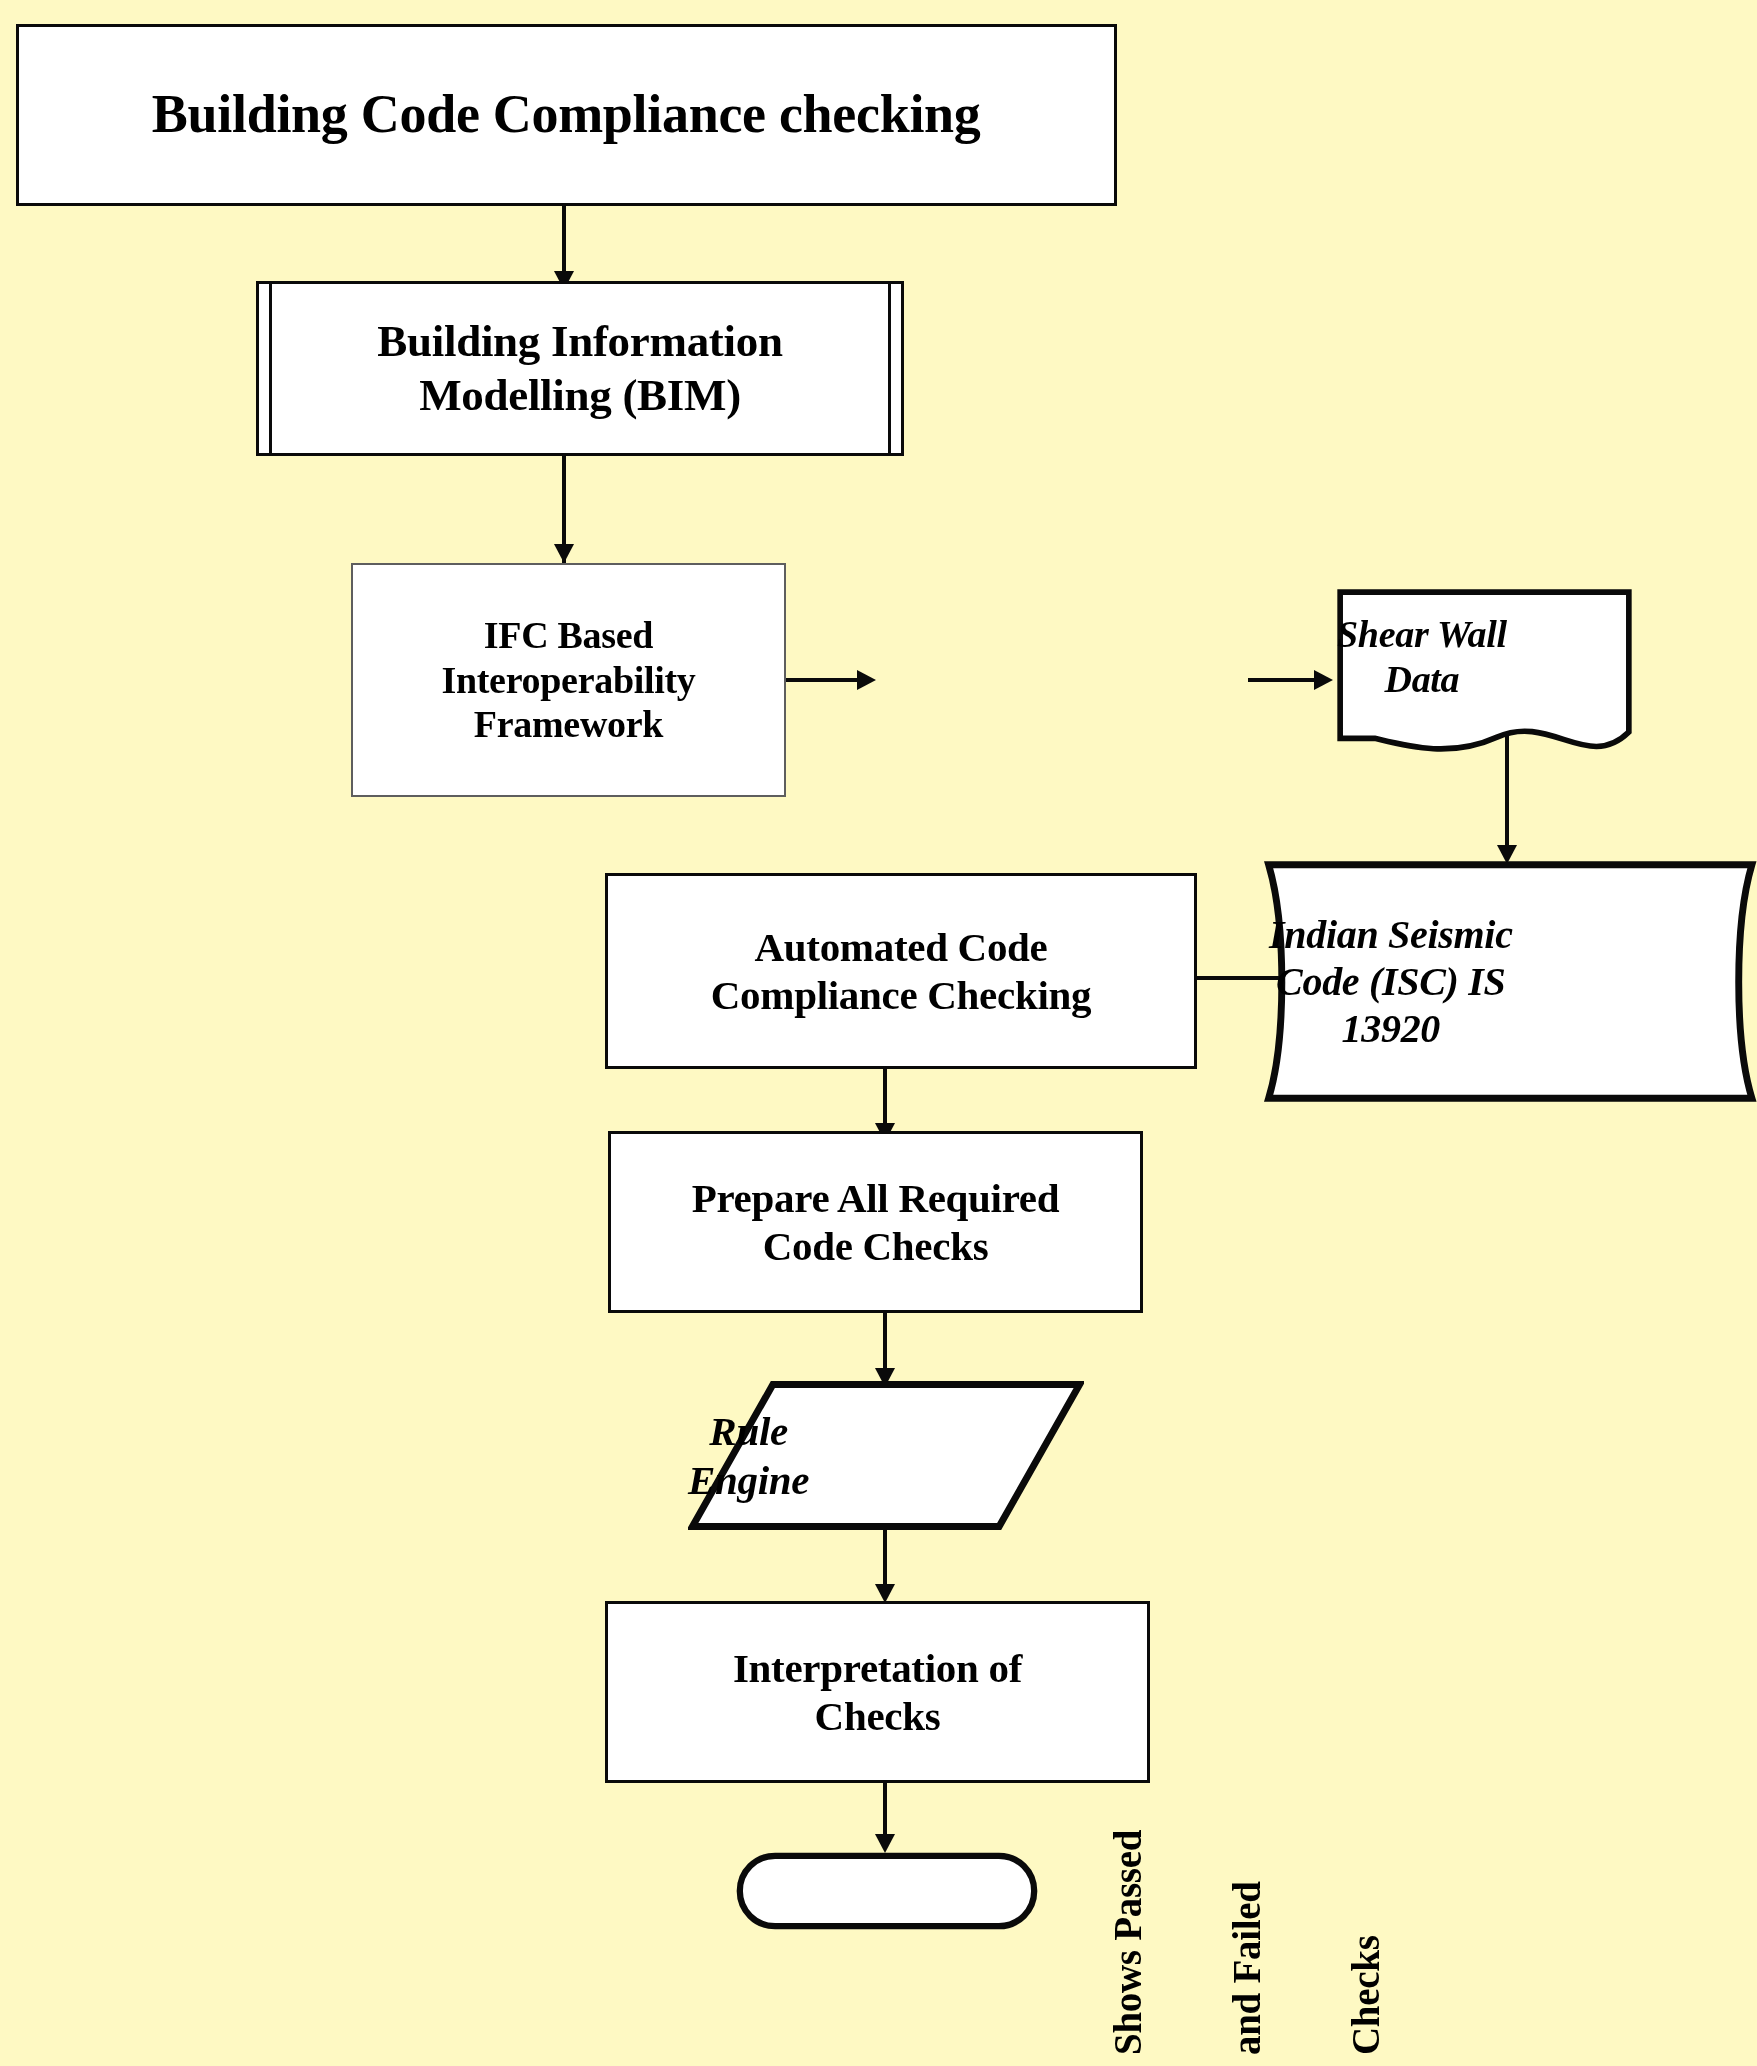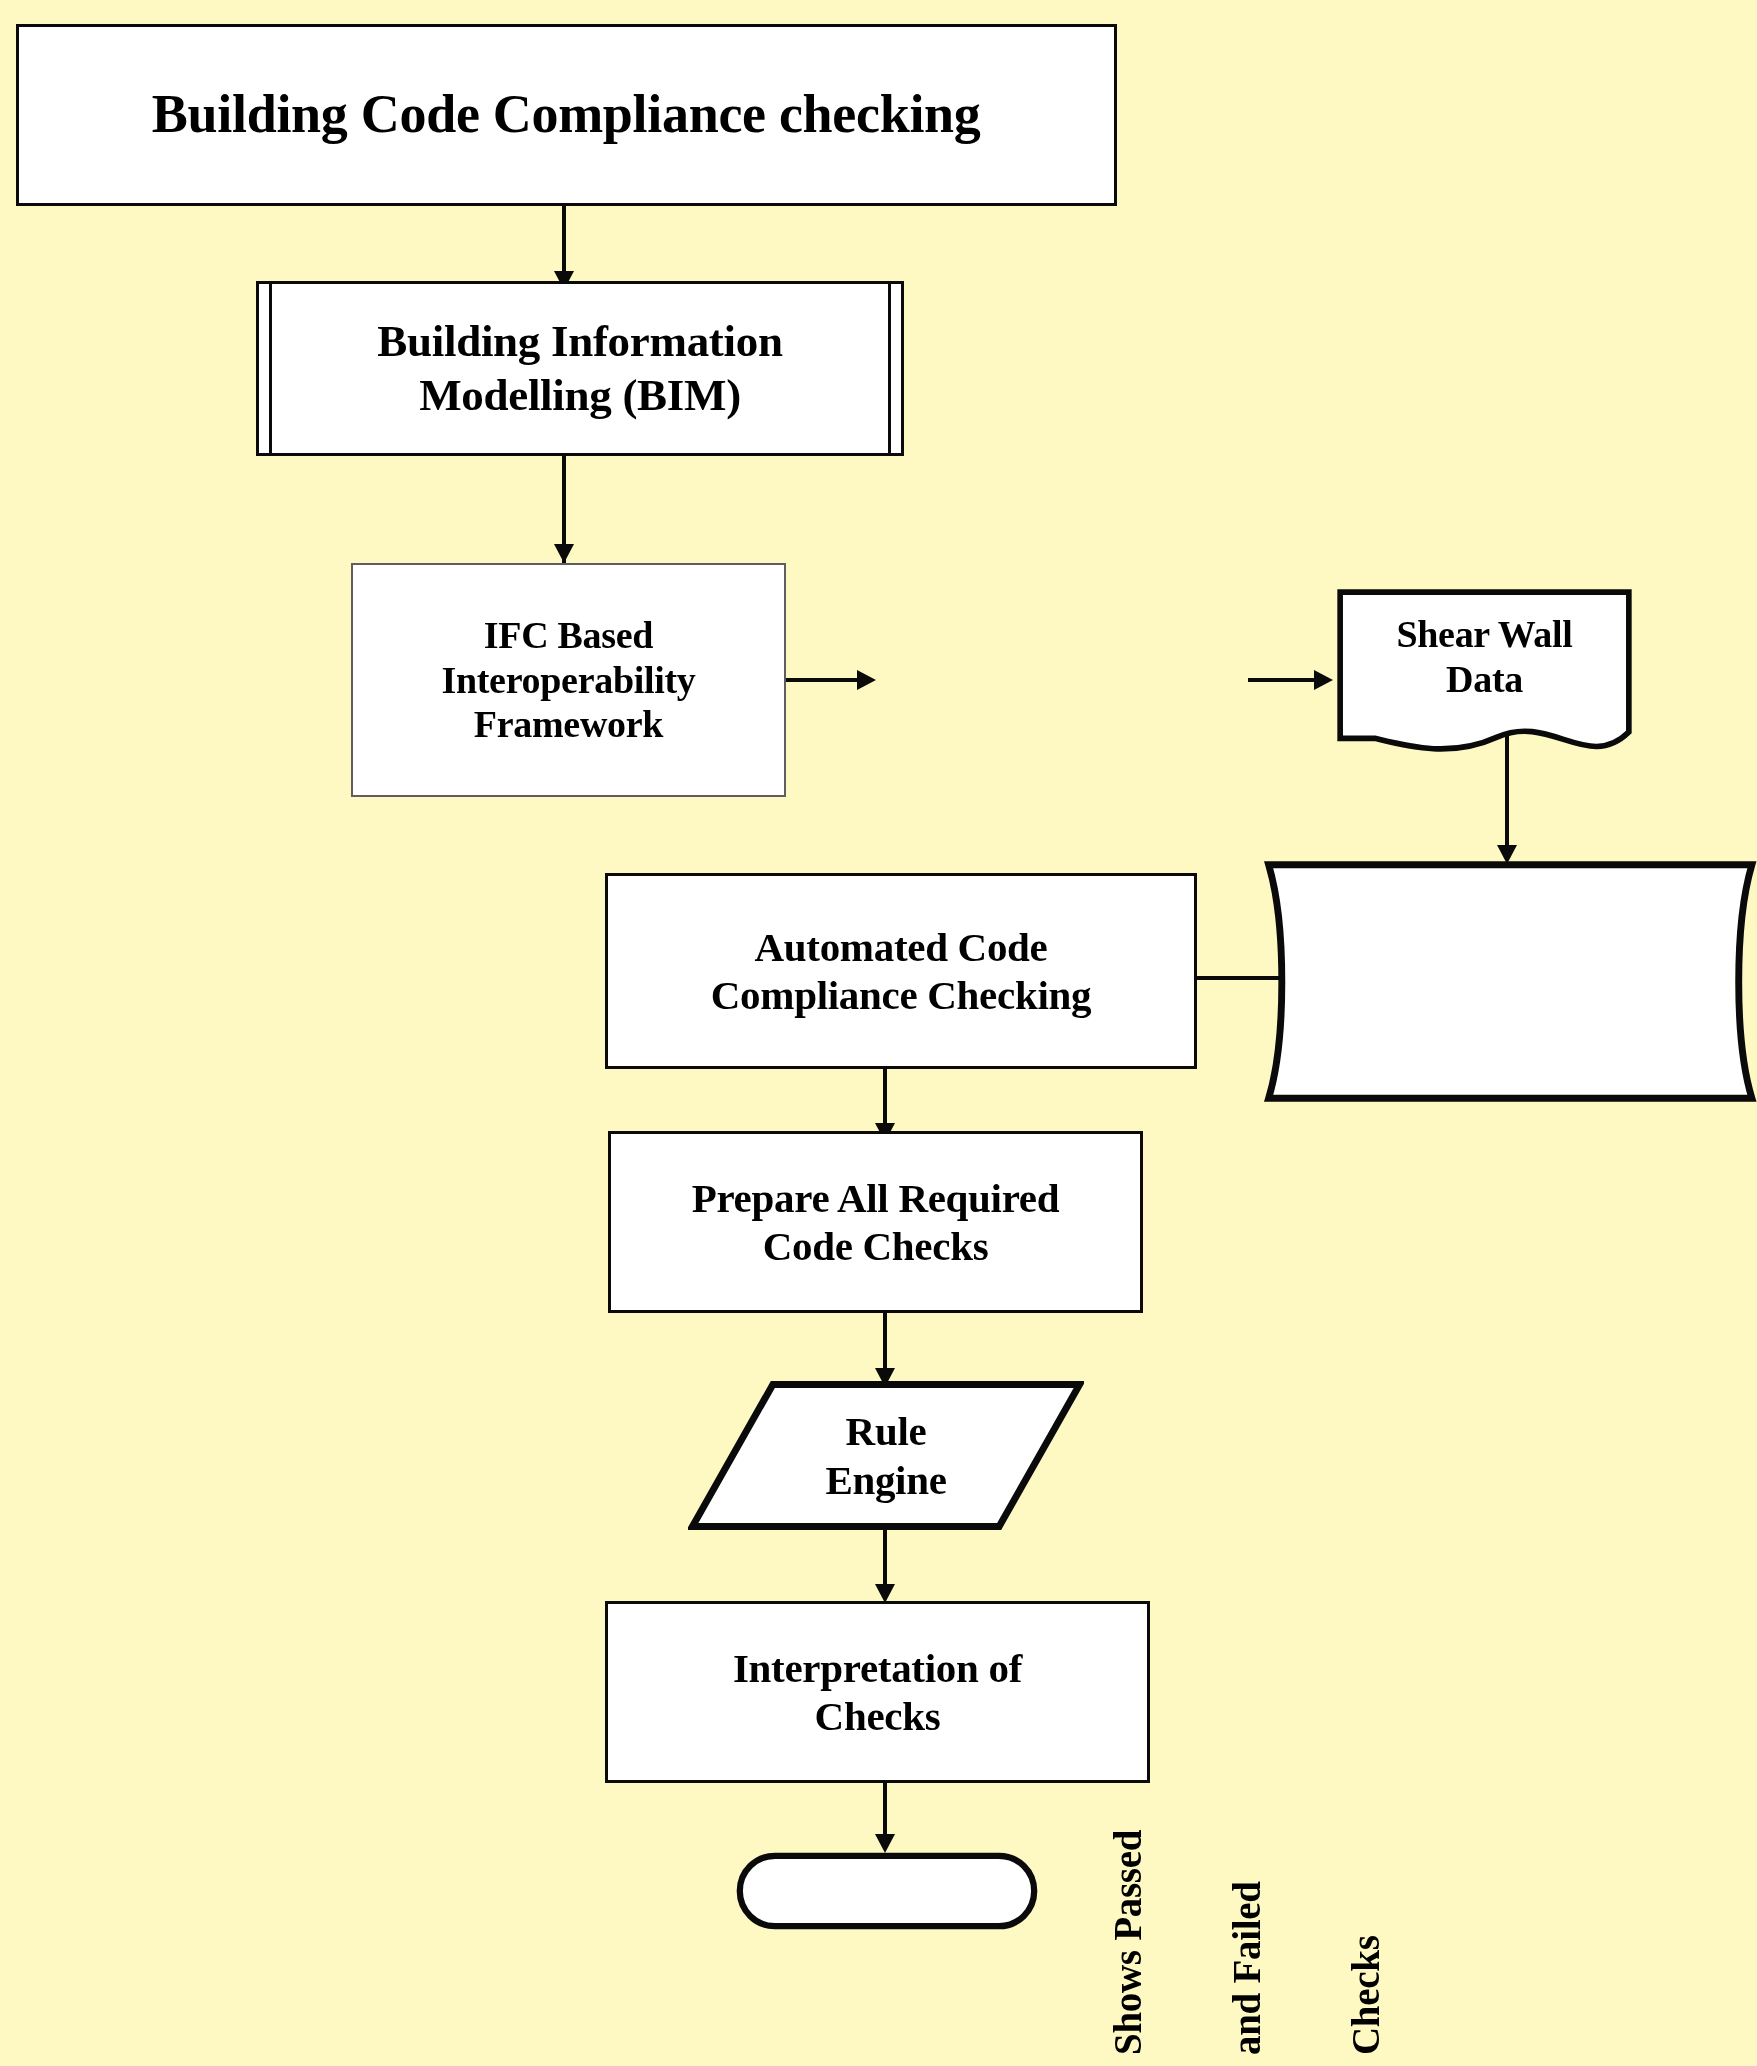--- a/index.html
+++ b/index.html
@@ -60,29 +60,29 @@
   
   .shape-wrap {
     position: absolute;
     z-index: 2;
   }
   .shape-wrap svg { display: block; }
   .shape-label {
     position: absolute;
     display: flex;
     align-items: center;
-    justify-content: center;
     text-align: center;
     color: #000;
     font-weight: bold;
     line-height: 1.18;
     letter-spacing: -0.3px;
     white-space: pre-line;
     z-index: 4;
     font-family: "Liberation Serif", "DejaVu Serif", serif;
+    font-style: italic;
   }
 
   
   .conn {
     position: absolute;
     background: #0a0a0a;
     z-index: 1;
   }
   .conn-v { width: 3.8px; }
   .conn-h { height: 3.8px; }
@@ -167,20 +167,25 @@
   </div>
 
   <div class="conn conn-v" style="left:1505px; top:716px; height:144px;"></div>
   <div class="arrow arrow-down" style="left:1497px; top:845px;"></div>
 
   <div class="shape-wrap" style="left:1256px; top:861px; width:501px; height:241px;">
     <svg width="501" height="241" viewBox="0 0 798 384" aria-hidden="true">
       <path d="M20,6 L790,6 C762,100 762,286 790,378 L20,378 C48,286 48,100 20,6 Z" fill="#ffffff" stroke="#0a0a0a" stroke-width="11" stroke-linejoin="miter"></path>
     </svg>
   </div>
+  <div class="shape-label" style="left:1269px; top:861px; width:466px; height:241px; font-size:40px;">
+    <span>Indian Seismic
+Code (ISC) IS
+13920</span>
+  </div>
 
   <div class="conn conn-h" style="left:1181px; top:976px; width:99px;"></div>
   <div class="arrow arrow-left" style="left:1165px; top:967px;"></div>
 
   <div class="node rect" style="left:605px; top:873px; width:592px; height:196px; font-size:41px;">
     <span>Automated Code
 Compliance Checking</span>
   </div>
 
   <div class="conn conn-v" style="left:883px; top:1069px; height:63px;"></div>

